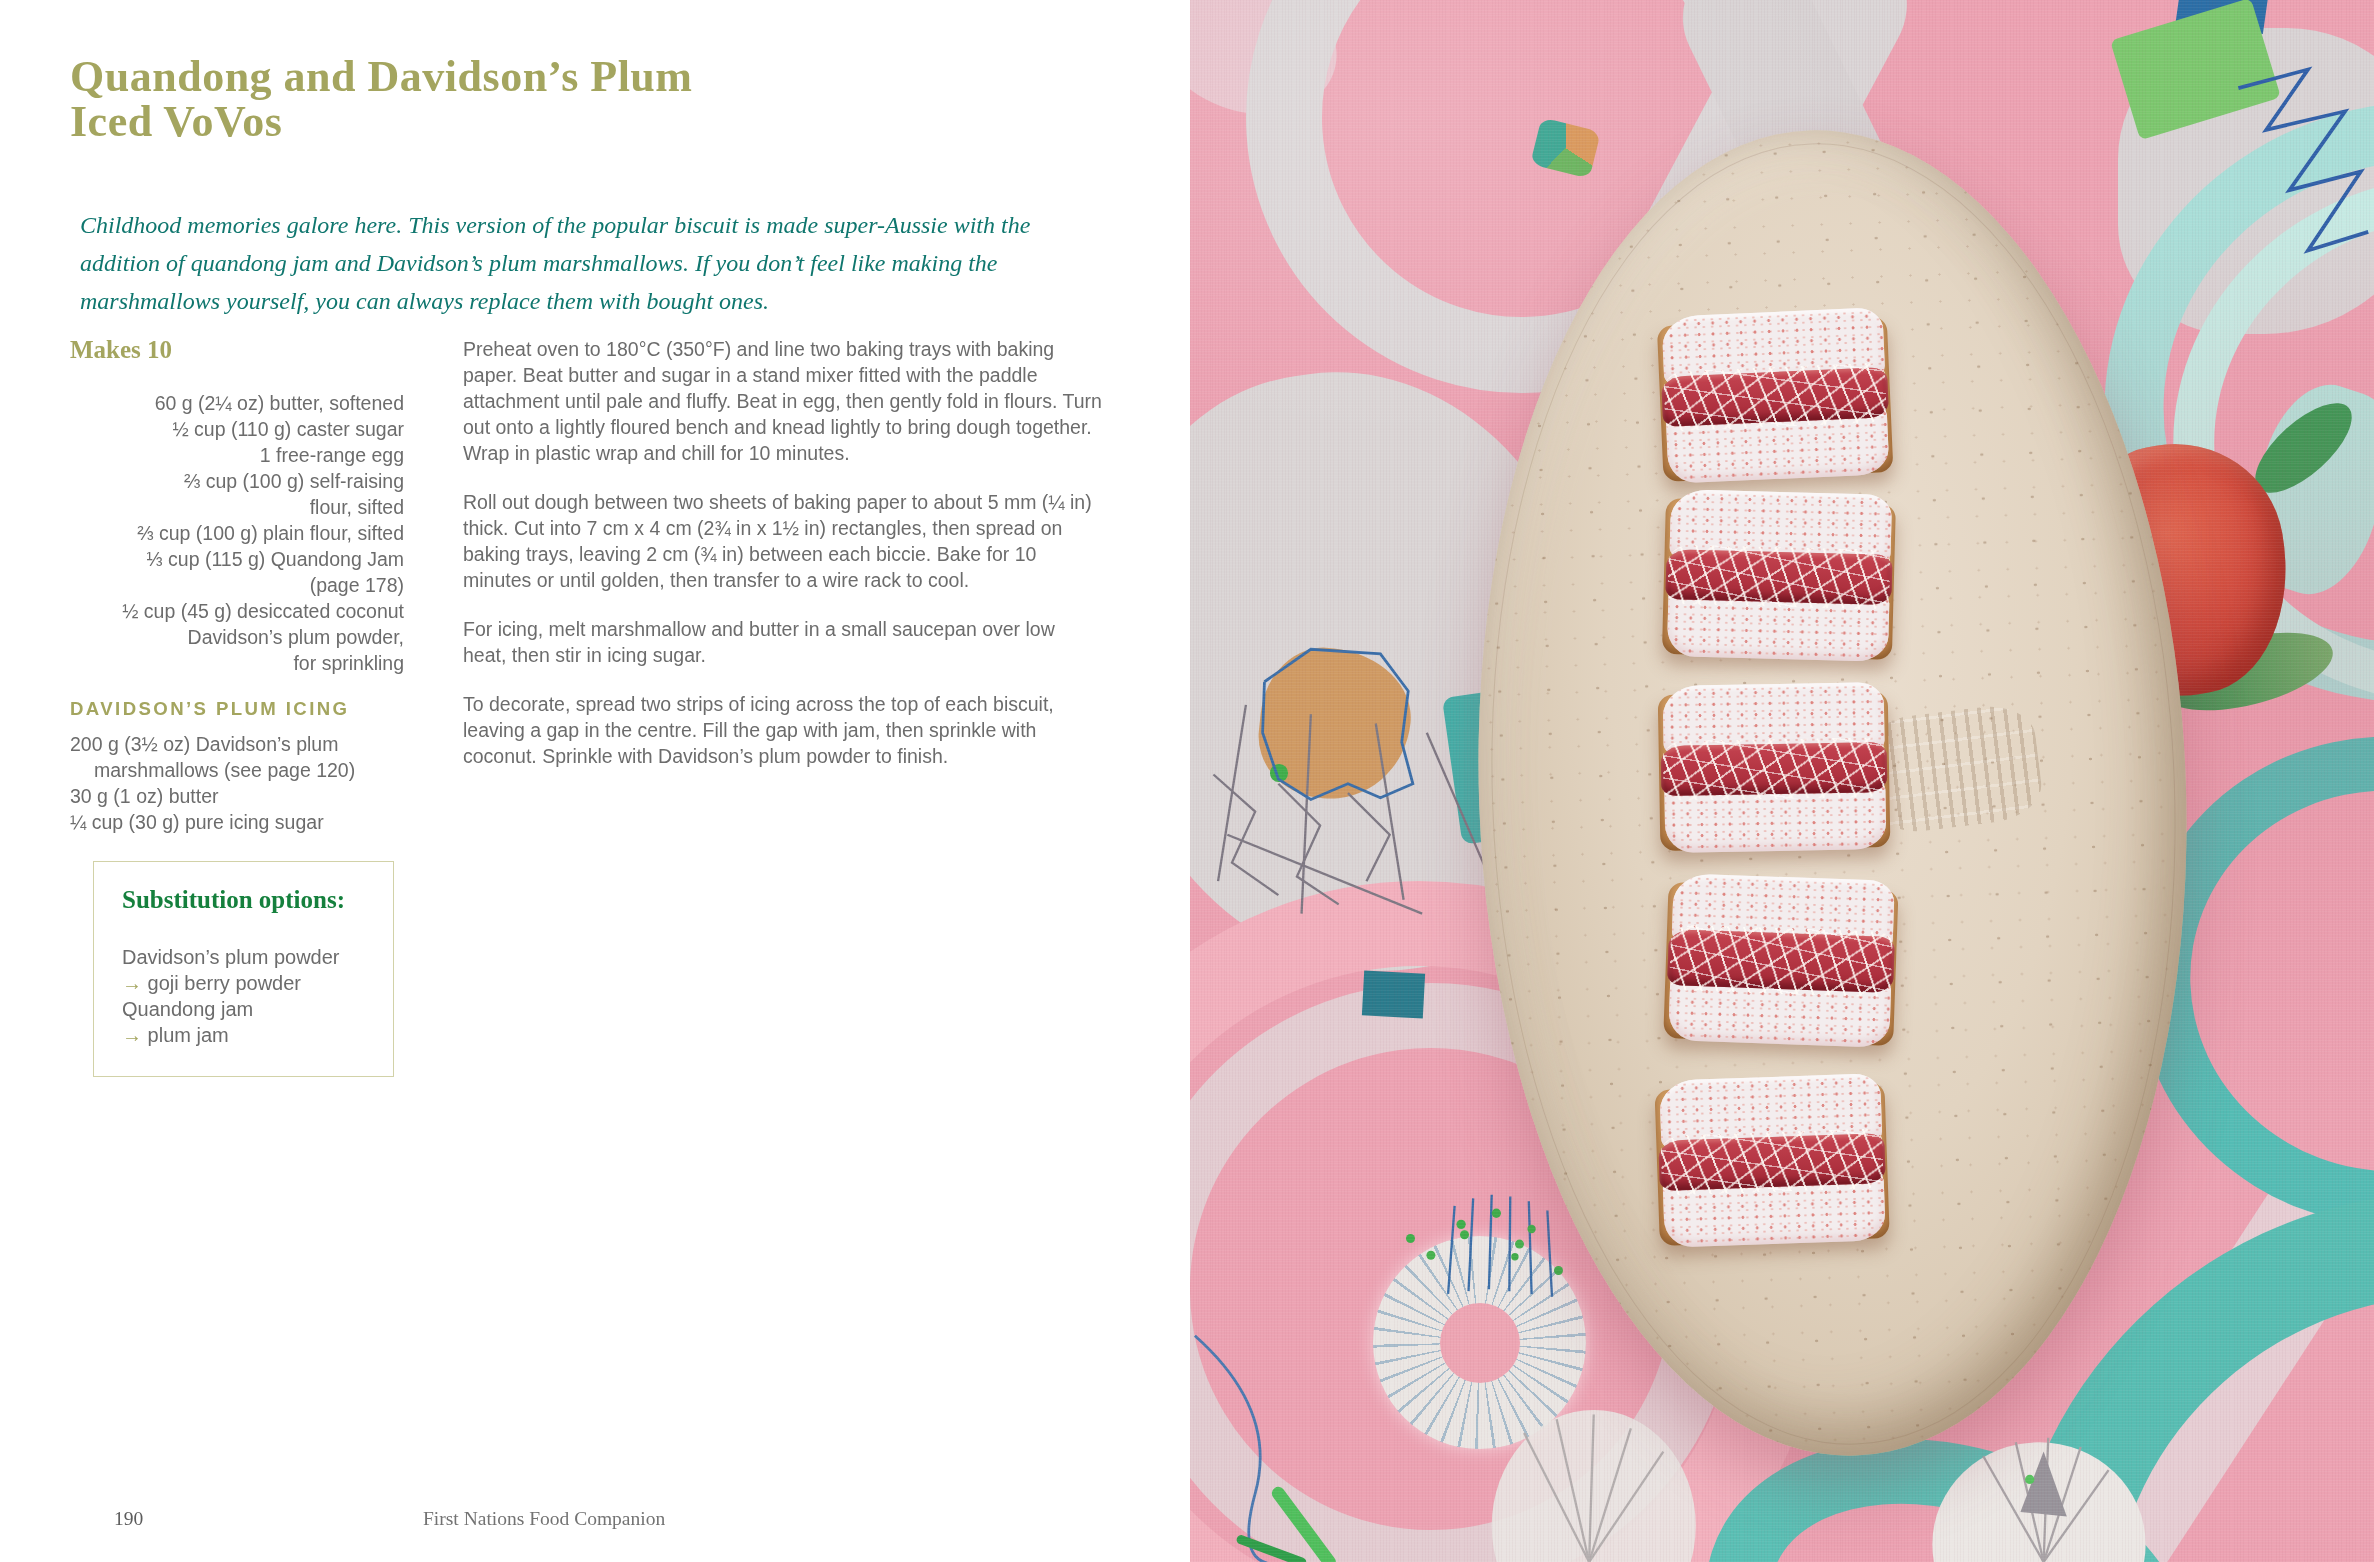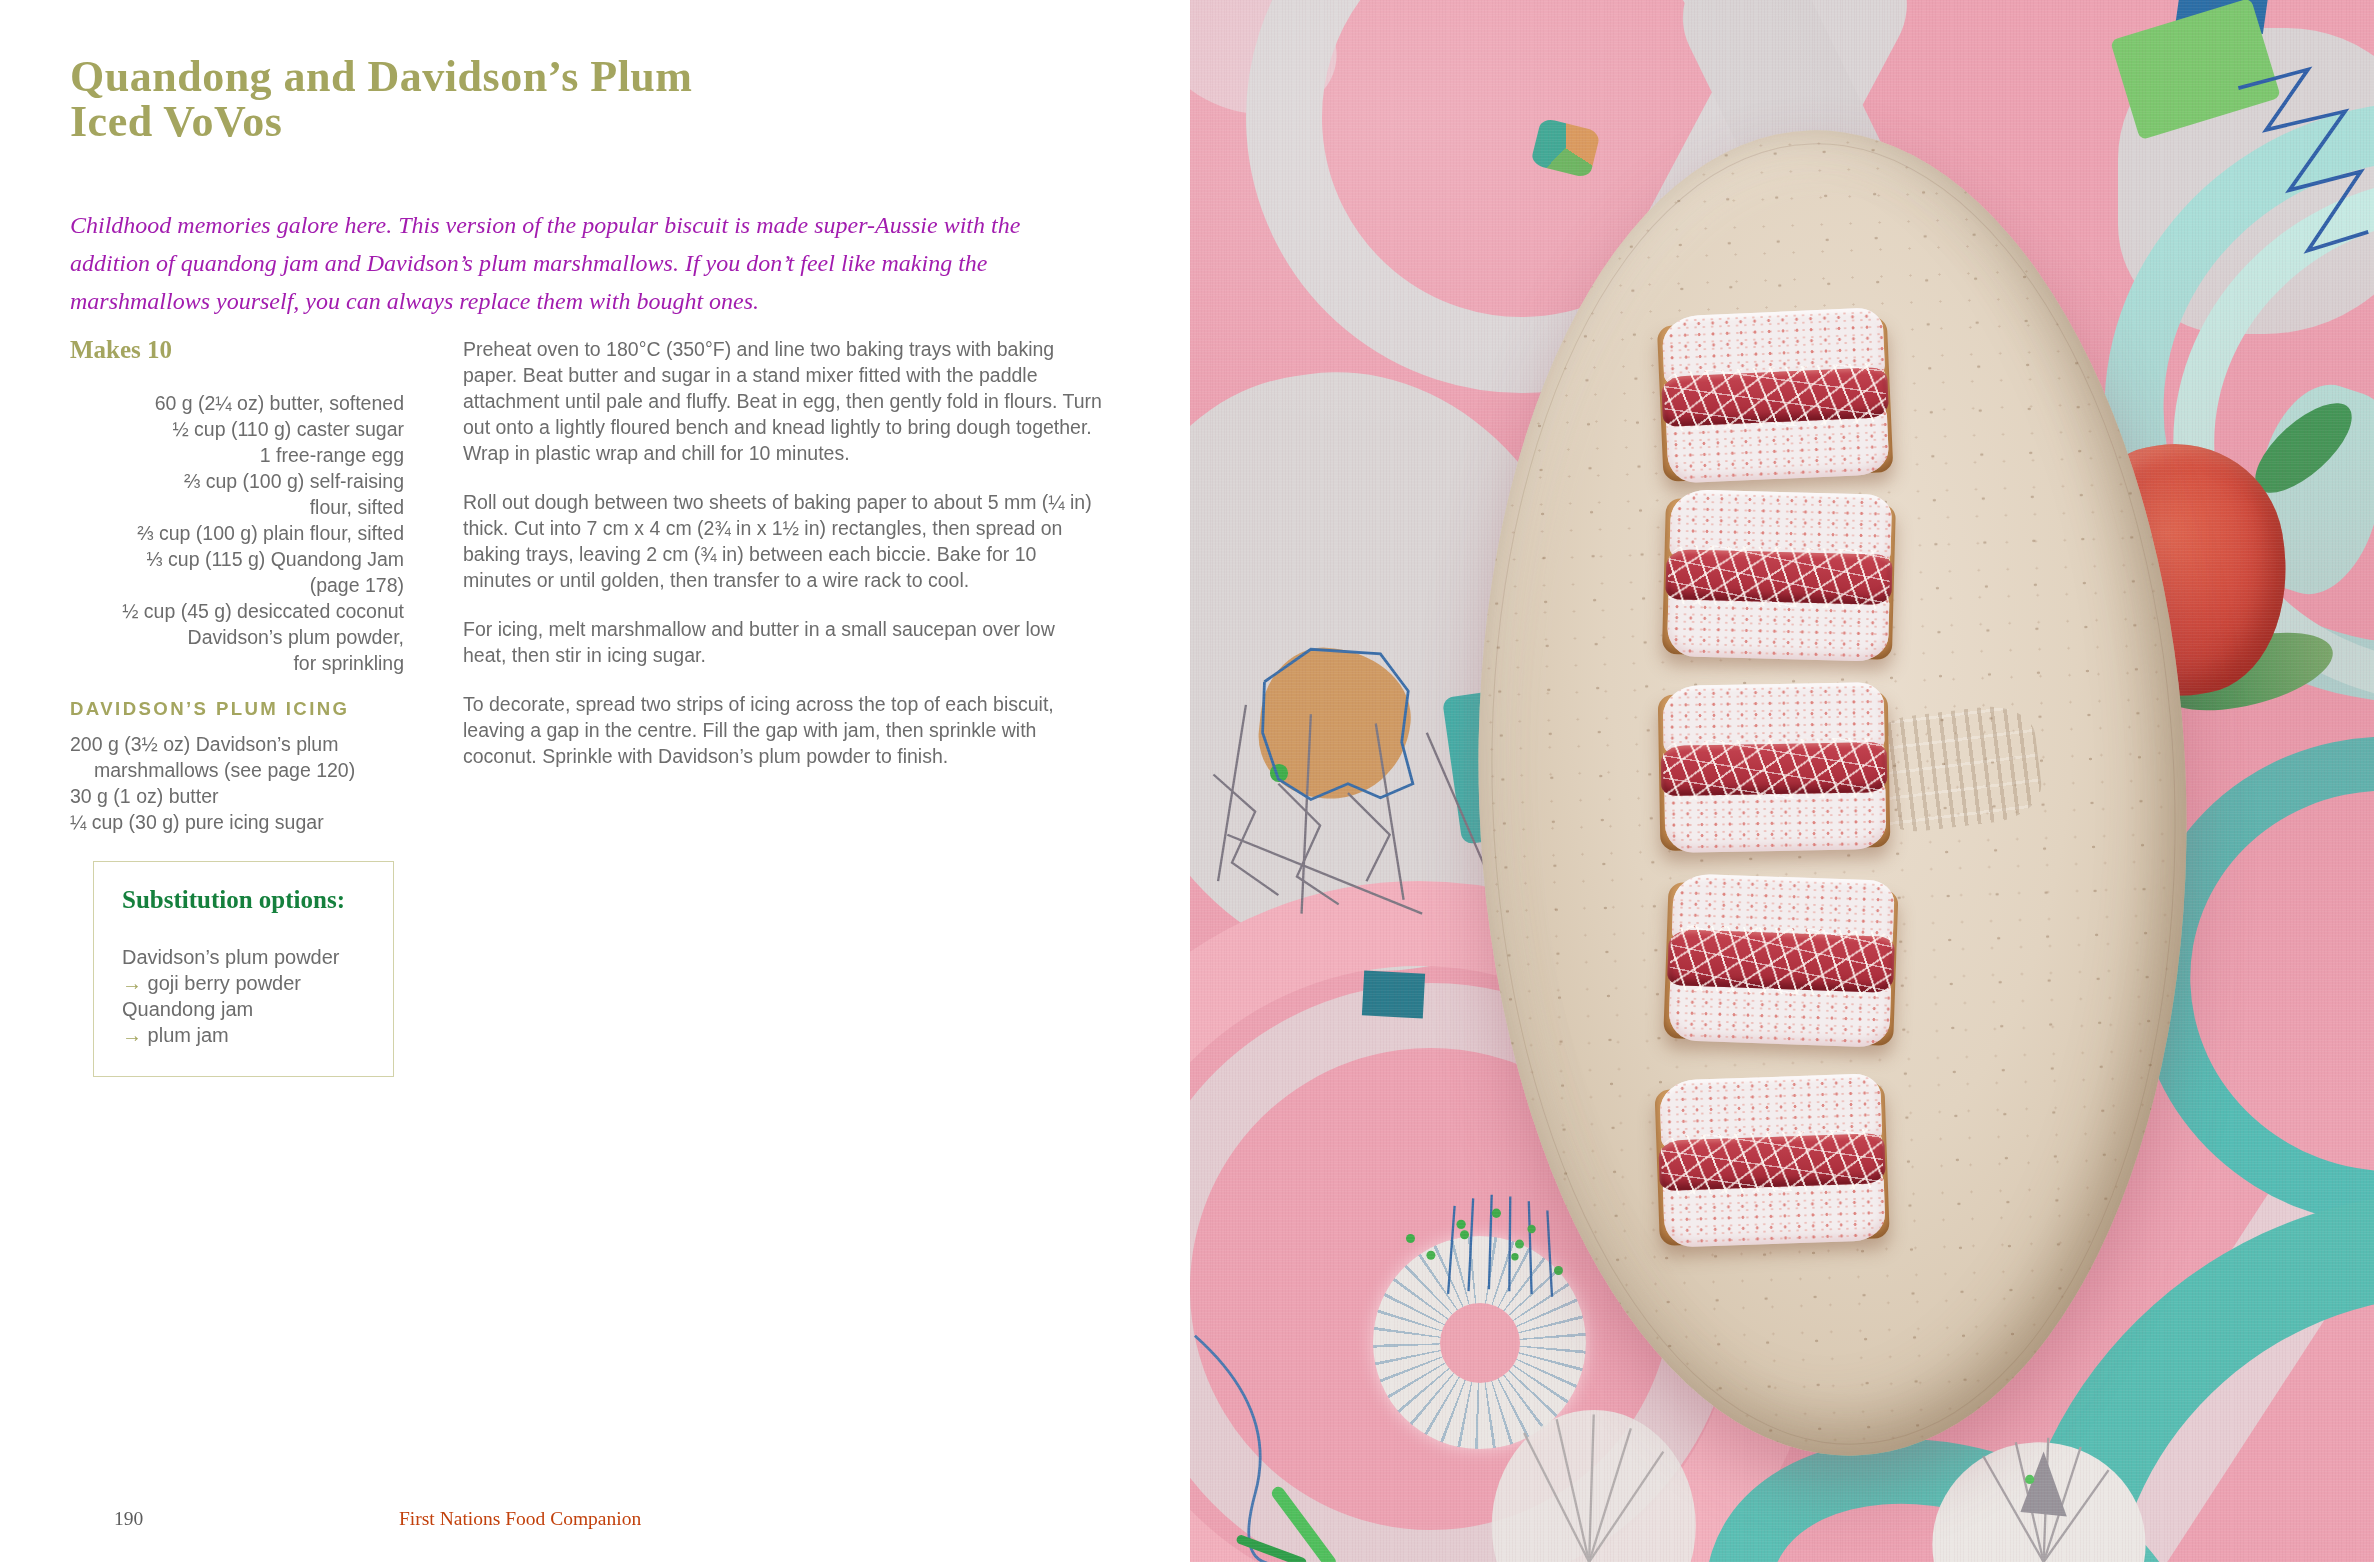--- a/index.html
+++ b/index.html
@@ -4,45 +4,45 @@
 <style>
   html,body{margin:0;padding:0;background:#ffffff;}
   .screen{position:relative;width:2375px;height:1562px;overflow:hidden;background:#ffffff;
           font-family:"Liberation Sans",sans-serif;}
 
   
   .page-left{position:absolute;left:0;top:0;width:1354px;height:1562px;background:#ffffff;}
   .title{position:absolute;left:70px;top:54px;width:835px;
          font-family:"Liberation Serif",serif;font-weight:700;font-size:44px;line-height:45px;
          color:#a4a55f;letter-spacing:0.5px;}
-  .intro{position:absolute;left:70px;top:206px;width:1011px;
+  .intro{position:absolute;left:80px;top:206px;width:1011px;
          font-family:"Liberation Serif",serif;font-style:italic;font-weight:500;
-         font-size:24px;line-height:38px;color:#a21caf;}
+         font-size:24px;line-height:38px;color:#0f766e;}
   .yield{position:absolute;left:70px;top:336px;
          font-family:"Liberation Serif",serif;font-weight:700;font-size:25px;color:#a4a55f;}
   .ing-list{position:absolute;left:70px;top:390px;width:334px;
             font-size:19.5px;line-height:26px;color:#6c6c6c;text-align:right;}
   .ing.ind{padding-left:24px;}
   .icing-head{position:absolute;left:70px;top:698px;font-size:18.6px;font-weight:700;
               letter-spacing:2.4px;color:#a4a55f;}
   .icing-list{position:absolute;left:70px;top:731px;width:352px;
               font-size:19.5px;line-height:26px;color:#6c6c6c;}
   .sub-box{position:absolute;left:93px;top:861px;width:243px;
            border:1.9px solid #d2d2a8;padding:24px 28px 28px 28px;}
   .sub-head{font-family:"Liberation Serif",serif;font-weight:700;font-size:25px;color:#15803d;
             margin-bottom:30px;}
   .sub-line{font-size:20px;line-height:26px;color:#6c6c6c;}
   .arrow{color:#a4a55f;margin-right:5.6px;}
   .method{position:absolute;left:431px;top:336px;width:640px;
           font-size:19.5px;line-height:26px;color:#6c6c6c;margin-left:32px;}
   .method p{margin:0 0 23px 0;}
   .foot-num{position:absolute;left:82px;top:1508px;font-family:"Liberation Serif",serif;
             font-size:19.5px;color:#5c5c5c;margin-left:32px;}
-  .foot-title{position:absolute;left:399px;top:1508px;font-family:"Liberation Serif",serif;
-              font-size:19.5px;color:#c2410c;}
+  .foot-title{position:absolute;left:423px;top:1508px;font-family:"Liberation Serif",serif;
+              font-size:19.5px;color:#737373;}
 
   
   .photo{position:absolute;left:1190px;top:0;width:1185px;height:1562px;overflow:hidden;
          background:#eca2b2;}
   .photo *{position:absolute;}
   .m{z-index:2;}
   
   .weave{z-index:3;inset:0;pointer-events:none;background:
      radial-gradient(649px 464px at 18% 8%, rgba(255,255,255,.15), transparent 70%),
      radial-gradient(835px 649px at 96% 42%, rgba(198,88,108,.15), transparent 70%),

